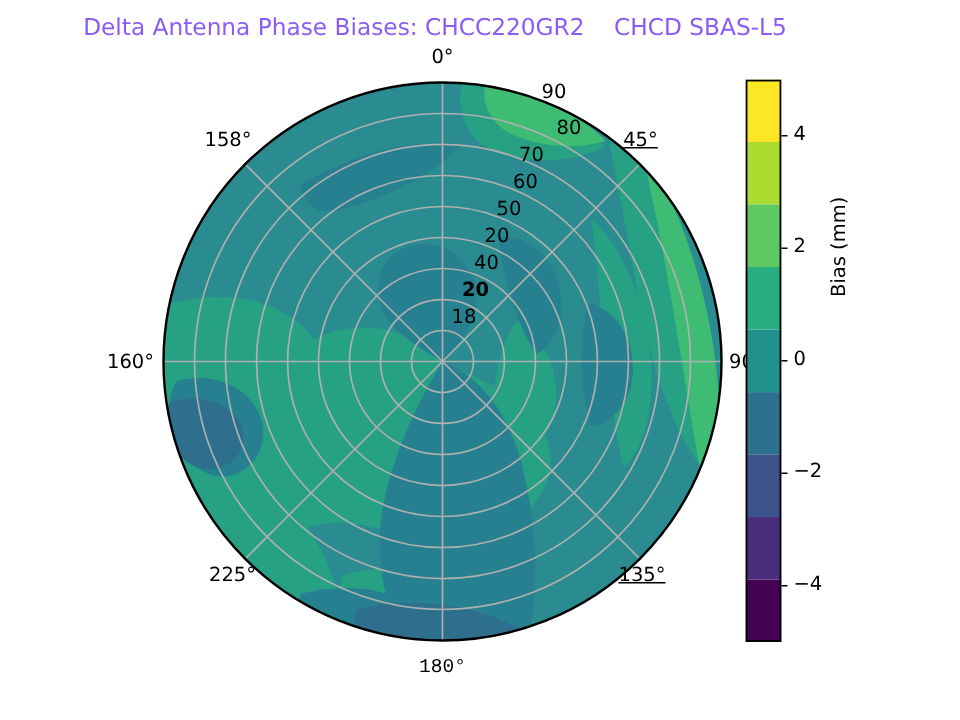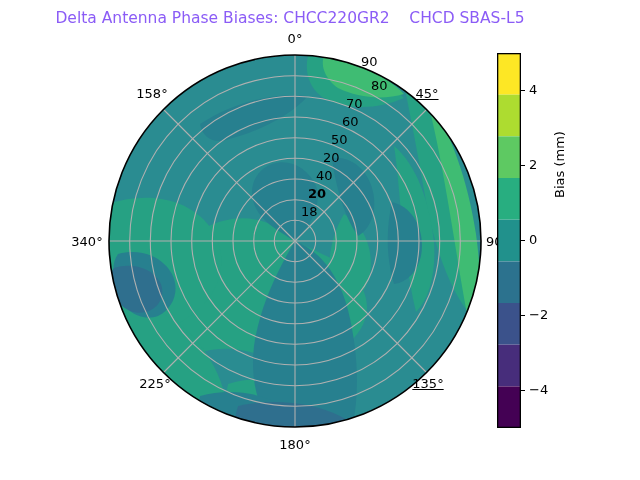--- a/index.html
+++ b/index.html
@@ -282,23 +282,23 @@
       </g>
 
       <circle cx="187" cy="187" r="186" fill="none" stroke="#000000" stroke-width="1.6"></circle>
     </svg>
   </div>
 
   <div class="theta-label" style="left:276px; top:31px; width:38px;">0°</div>
   <div class="theta-label" style="left:406px; top:86px; width:42px;text-decoration:underline;">45°</div>
   <div class="theta-label" style="left:486px; top:234px; width:30px; text-align:left; background:#ffffff;">90</div>
   <div class="theta-label" style="left:404px; top:376px; width:48px;text-decoration:underline;">135°</div>
-  <div class="theta-label" style="left:271px; top:437px; width:48px;">180°</div>
+  <div class="theta-label" style="left:271px; top:437px; width:48px;font-family:Liberation Mono, monospace;">180°</div>
   <div class="theta-label" style="left:131px; top:376px; width:48px;">225°</div>
-  <div class="theta-label" style="left:63px; top:234px; width:48px;">340°</div>
+  <div class="theta-label" style="left:63px; top:234px; width:48px;">160°</div>
   <div class="theta-label" style="left:128px; top:86px; width:48px;">158°</div>
 
   <div class="r-label" style="left:301px; top:204px;">18</div>
   <div class="r-label" style="left:308px; top:186px;font-weight:bold;">20</div>
   <div class="r-label" style="left:316px; top:168px;">40</div>
   <div class="r-label" style="left:323px; top:150px;">20</div>
   <div class="r-label" style="left:331px; top:132px;">50</div>
   <div class="r-label" style="left:342px; top:114px;text-align:center;">60</div>
   <div class="r-label" style="left:346px; top:96px;">70</div>
   <div class="r-label" style="left:353px; top:78px;margin-left:18px;">80</div>

